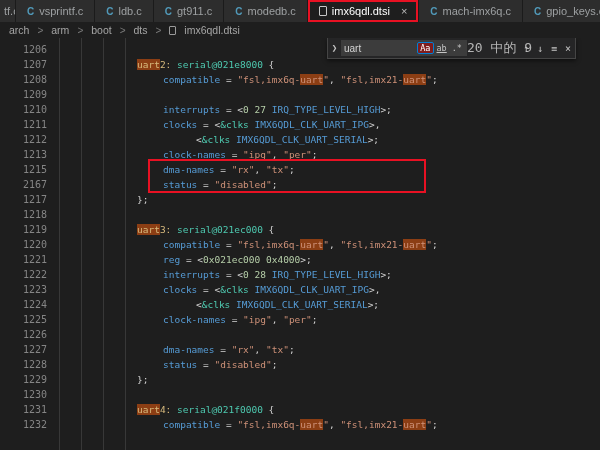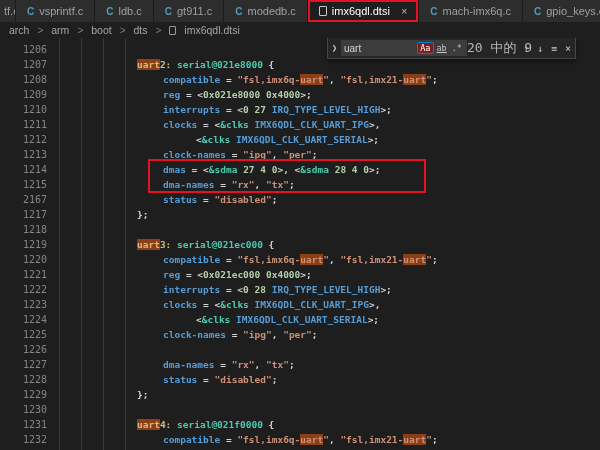--- a/index.html
+++ b/index.html
@@ -26,21 +26,21 @@
     background:#1e1e1e; color:#a5a5a5; font-size:10.5px; }
   .bc-sep { color:#7a7a7a; font-size:10px; }
 
   
   .editor { position:relative; height:412px; overflow:hidden;
     font-family:"DejaVu Sans Mono", monospace; }
   .guide { position:absolute; top:0; bottom:0; width:1px; background:#383838; }
   .code-line { position:relative; display:flex; height:15px; line-height:15px; }
   .line-number { flex:0 0 52px; padding-right:5px; text-align:right; color:#858585;
     font-size:10px; }
-  .line-content { font-size:9.5px; font-weight:bold; white-space:pre; color:#d4d4d4; }
+  .line-content { font-size:9.5px; font-weight:normal; white-space:pre; color:#d4d4d4; }
   .ind-x { padding-left:0; }
   .ind-n { padding-left:85px; }
   .ind-p { padding-left:111px; }
   .ind-c { padding-left:144px; }
   .tk-label { color:#d7ba7d; }
   .tk-node  { color:#4ec9b0; }
   .tk-prop  { color:#569cd6; }
   .tk-plain { color:#d4d4d4; }
   .tk-str   { color:#ce9178; }
   .tk-num   { color:#b5cea8; }
@@ -134,41 +134,36 @@
         <div class="code-line">
           <span class="line-number">1207</span>
           <span class="line-content ind-n"><span class="tk-label hl">uart</span><span class="tk-label">2:</span><span class="tk-plain"> </span><span class="tk-node">serial@021e8000</span><span class="tk-plain"> {</span></span>
         </div>
         <div class="code-line">
           <span class="line-number">1208</span>
           <span class="line-content ind-p"><span class="tk-prop">compatible</span><span class="tk-plain"> = </span><span class="tk-str">"fsl,imx6q-</span><span class="tk-str hl">uart</span><span class="tk-str">"</span><span class="tk-plain">, </span><span class="tk-str">"fsl,imx21-</span><span class="tk-str hl">uart</span><span class="tk-str">"</span><span class="tk-plain">;</span></span>
         </div>
         <div class="code-line">
           <span class="line-number">1209</span>
-          <span class="line-content ind-p"><span class="tk-prop">reg</span><span class="tk-plain"> = &lt;</span><span class="tk-num">0x021e8000 0x4000</span><span class="tk-plain">&gt;;</span></span>
         </div>
         <div class="code-line">
           <span class="line-number">1210</span>
           <span class="line-content ind-p"><span class="tk-prop">interrupts</span><span class="tk-plain"> = &lt;</span><span class="tk-num">0 27</span><span class="tk-plain"> </span><span class="tk-const">IRQ_TYPE_LEVEL_HIGH</span><span class="tk-plain">&gt;;</span></span>
         </div>
         <div class="code-line">
           <span class="line-number">1211</span>
           <span class="line-content ind-p"><span class="tk-prop">clocks</span><span class="tk-plain"> = &lt;</span><span class="tk-ref">&amp;clks</span><span class="tk-plain"> </span><span class="tk-const">IMX6QDL_CLK_UART_IPG</span><span class="tk-plain">&gt;,</span></span>
         </div>
         <div class="code-line">
           <span class="line-number">1212</span>
           <span class="line-content ind-c"><span class="tk-plain">&lt;</span><span class="tk-ref">&amp;clks</span><span class="tk-plain"> </span><span class="tk-const">IMX6QDL_CLK_UART_SERIAL</span><span class="tk-plain">&gt;;</span></span>
         </div>
         <div class="code-line">
           <span class="line-number">1213</span>
           <span class="line-content ind-p"><span class="tk-prop">clock-names</span><span class="tk-plain"> = </span><span class="tk-str">"ipg"</span><span class="tk-plain">, </span><span class="tk-str">"per"</span><span class="tk-plain">;</span></span>
-        </div>
-        <div class="code-line">
-          <span class="line-number">1214</span>
-          <span class="line-content ind-p"><span class="tk-prop">dmas</span><span class="tk-plain"> = &lt;</span><span class="tk-ref">&amp;sdma</span><span class="tk-plain"> </span><span class="tk-num">27 4 0</span><span class="tk-plain">&gt;, &lt;</span><span class="tk-ref">&amp;sdma</span><span class="tk-plain"> </span><span class="tk-num">28 4 0</span><span class="tk-plain">&gt;;</span></span>
         </div>
         <div class="code-line">
           <span class="line-number">1215</span>
           <span class="line-content ind-p"><span class="tk-prop">dma-names</span><span class="tk-plain"> = </span><span class="tk-str">"rx"</span><span class="tk-plain">, </span><span class="tk-str">"tx"</span><span class="tk-plain">;</span></span>
         </div>
         <div class="code-line">
           <span class="line-number">2167</span>
           <span class="line-content ind-p"><span class="tk-prop">status</span><span class="tk-plain"> = </span><span class="tk-str">"disabled"</span><span class="tk-plain">;</span></span>
         </div>
         <div class="code-line">

